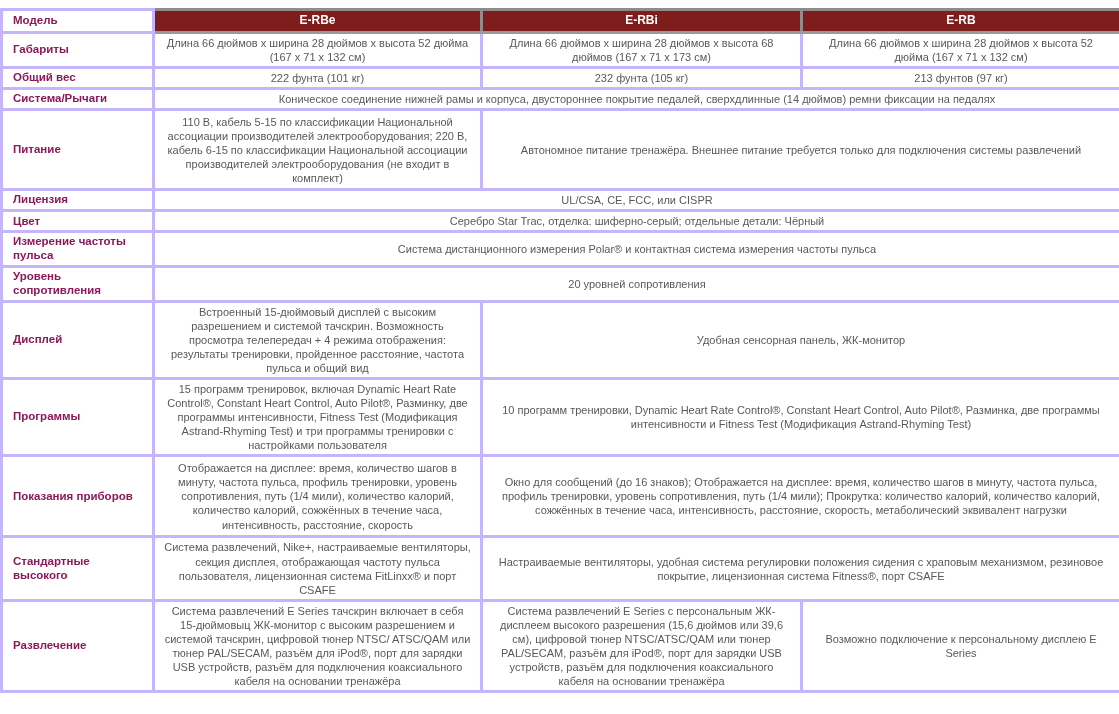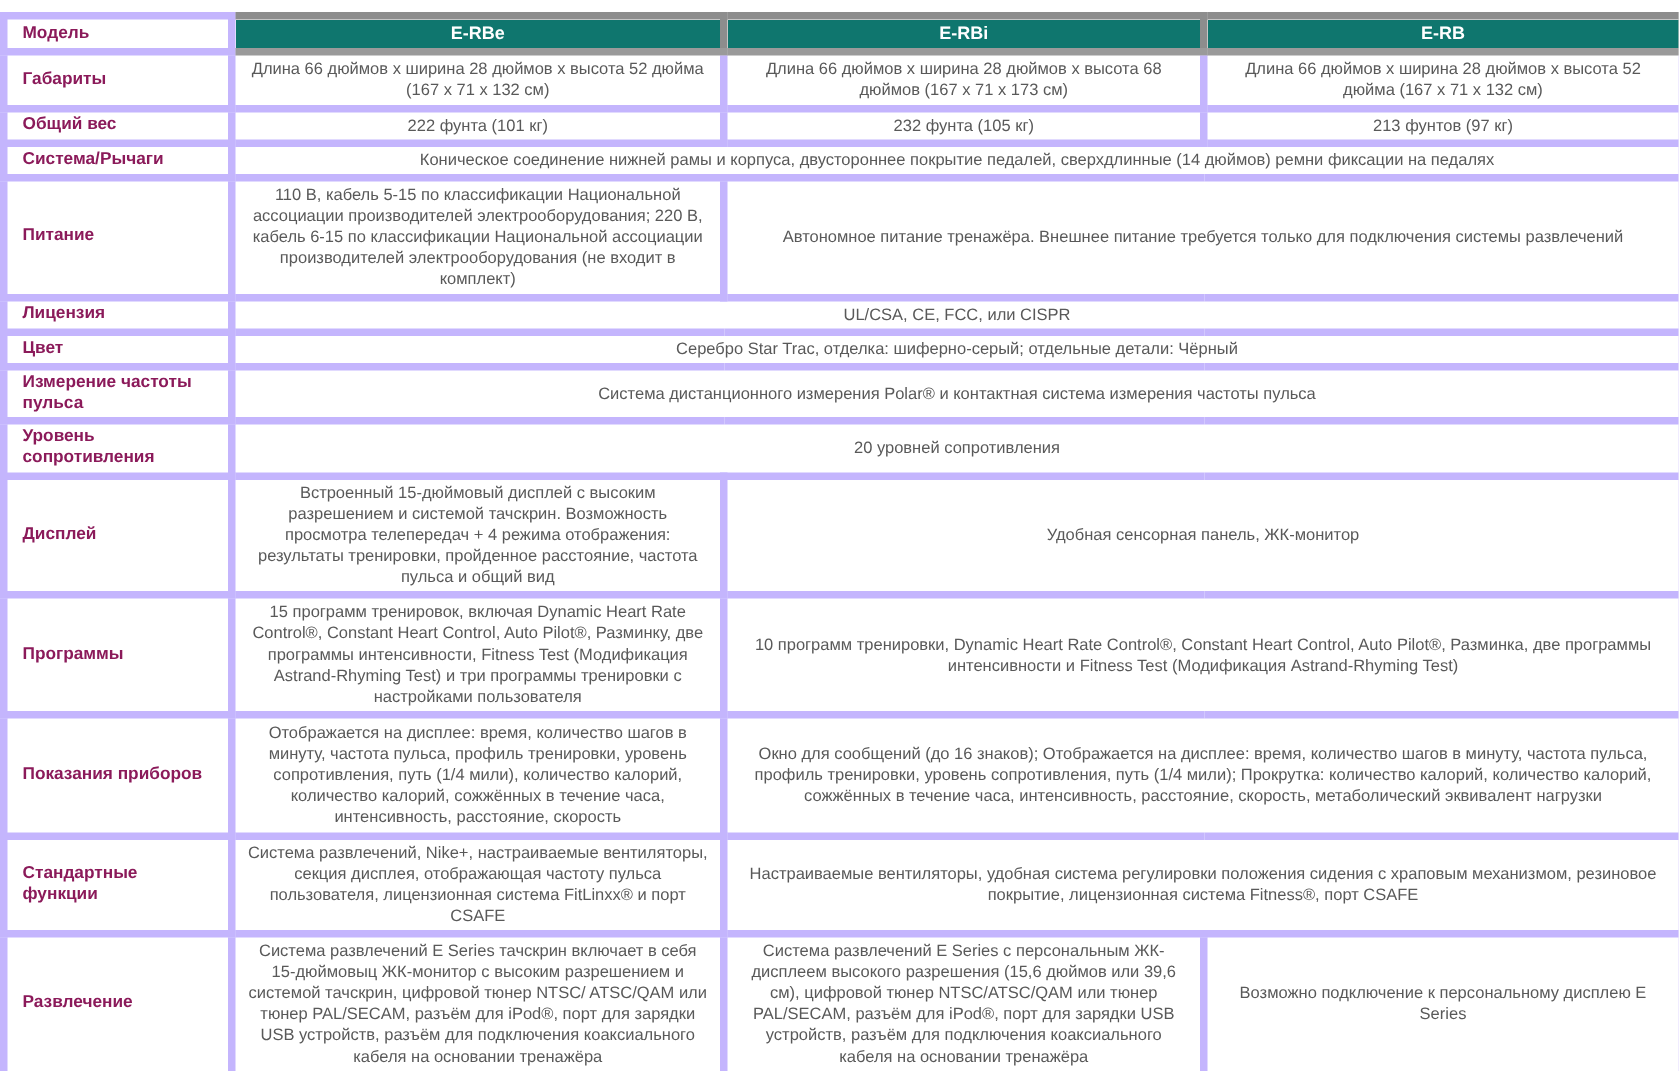--- a/index.html
+++ b/index.html
@@ -4,39 +4,39 @@
 <style>
   html,body { margin:0; padding:0; background:#ffffff; }
   body { width:1119px; font-family:"Liberation Sans", sans-serif; }
   .spec-table {
     border-collapse:collapse;
     table-layout:fixed;
     width:1119px;
     margin-top:8px;
   }
   .spec-table td {
-    border:5px solid #c4b5fd;
+    border:3px solid #c4b5fd;
     color:#595959;
     font-size:11px;
     line-height:1.28;
     padding:2px 8px;
     text-align:center;
     vertical-align:middle;
     overflow:hidden;
   }
   .spec-table td.label {
     color:#8B1A5A;
     font-weight:bold;
     text-align:left;
     padding-left:10px;
     font-size:11.5px;
     line-height:1.2;
   }
   tr.head td.model {
-    background:#0f766e;
+    background:#7f1d1d;
     color:#ffffff;
     font-weight:bold;
     font-size:12px;
     border-color:#8d8d8d;
     border-bottom-color:#9a9a9a;
   }
   .spec-table td.l { text-align:center; }
 </style>
 </head>
 <body>
@@ -115,21 +115,21 @@
       <td colspan="2" class="l">10 программ тренировки, Dynamic Heart Rate Control®, Constant Heart Control, Auto Pilot®, Разминка, две программы интенсивности и  Fitness Test (Модификация Astrand-Rhyming Test)</td>
     </tr>
 
     <tr style="height:81px">
       <td class="label">Показания приборов</td>
       <td class="l">Отображается на дисплее: время, количество шагов в минуту, частота пульса, профиль тренировки, уровень сопротивления, путь (1/4 мили), количество калорий, количество калорий, сожжённых в течение часа, интенсивность, расстояние, скорость</td>
       <td colspan="2" class="l">Окно для сообщений (до 16 знаков); Отображается на дисплее: время, количество шагов в минуту, частота пульса, профиль тренировки, уровень сопротивления, путь (1/4 мили); Прокрутка: количество калорий, количество калорий, сожжённых в течение часа, интенсивность, расстояние, скорость, метаболический эквивалент нагрузки</td>
     </tr>
 
     <tr style="height:40px">
-      <td class="label">Стандартные функции</td>
+      <td class="label">Стандартные высокого</td>
       <td class="l">Система развлечений, Nike+, настраиваемые вентиляторы, секция дисплея, отображающая частоту пульса пользователя, лицензионная система FitLinxx® и порт CSAFE</td>
       <td colspan="2">Настраиваемые вентиляторы, удобная система регулировки положения сидения с храповым механизмом, резиновое покрытие, лицензионная система Fitness®, порт CSAFE</td>
     </tr>
 
     <tr style="height:85px">
       <td class="label">Развлечение</td>
       <td class="l">Система развлечений E Series тачскрин включает в себя 15-дюймовыц  ЖК-монитор с высоким разрешением и системой тачскрин, цифровой тюнер NTSC/ ATSC/QAM или тюнер PAL/SECAM, разъём для iPod®, порт для зарядки USB устройств, разъём для подключения коаксиального кабеля на основании тренажёра</td>
       <td class="l">Система развлечений E Series  с персональным ЖК-дисплеем высокого разрешения (15,6 дюймов или 39,6 см), цифровой тюнер NTSC/ATSC/QAM или тюнер PAL/SECAM, разъём для iPod®, порт для зарядки USB устройств,  разъём для подключения коаксиального кабеля на основании тренажёра</td>
       <td>Возможно подключение к персональному дисплею E Series</td>
     </tr>

